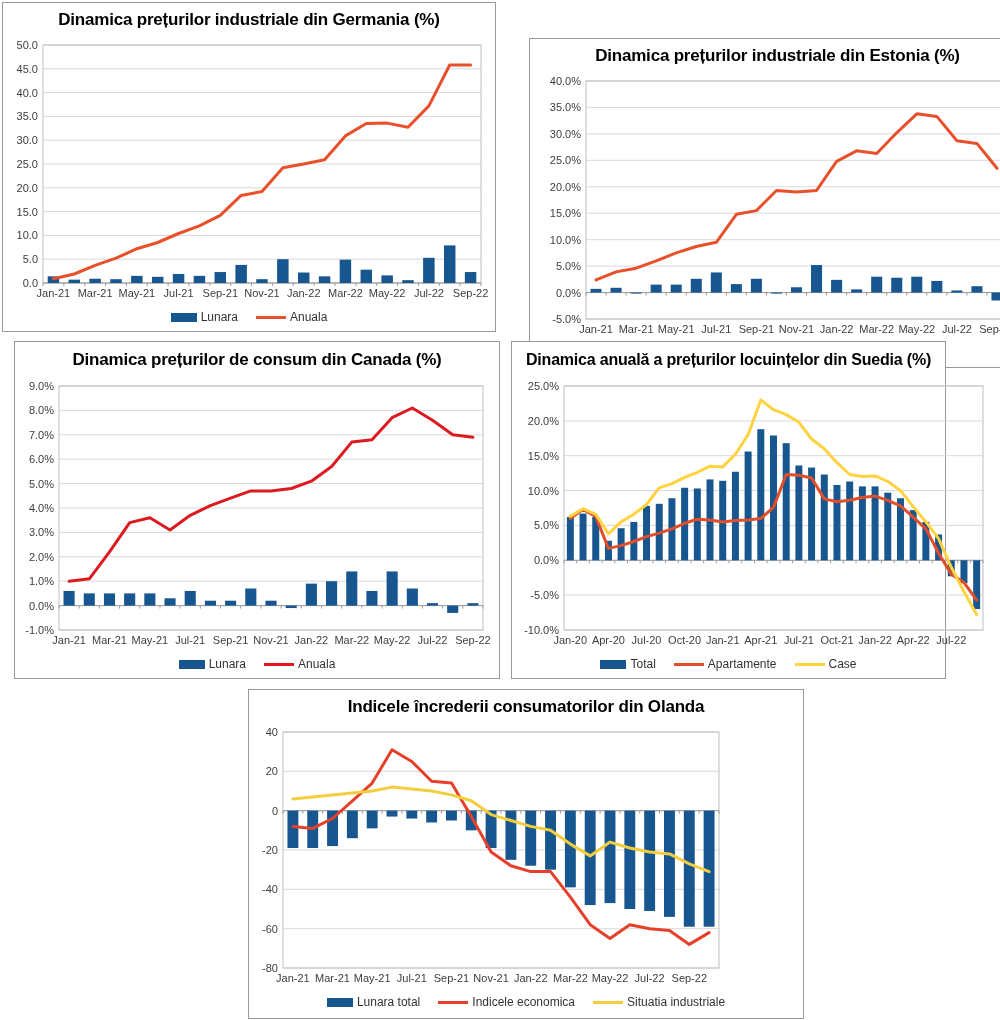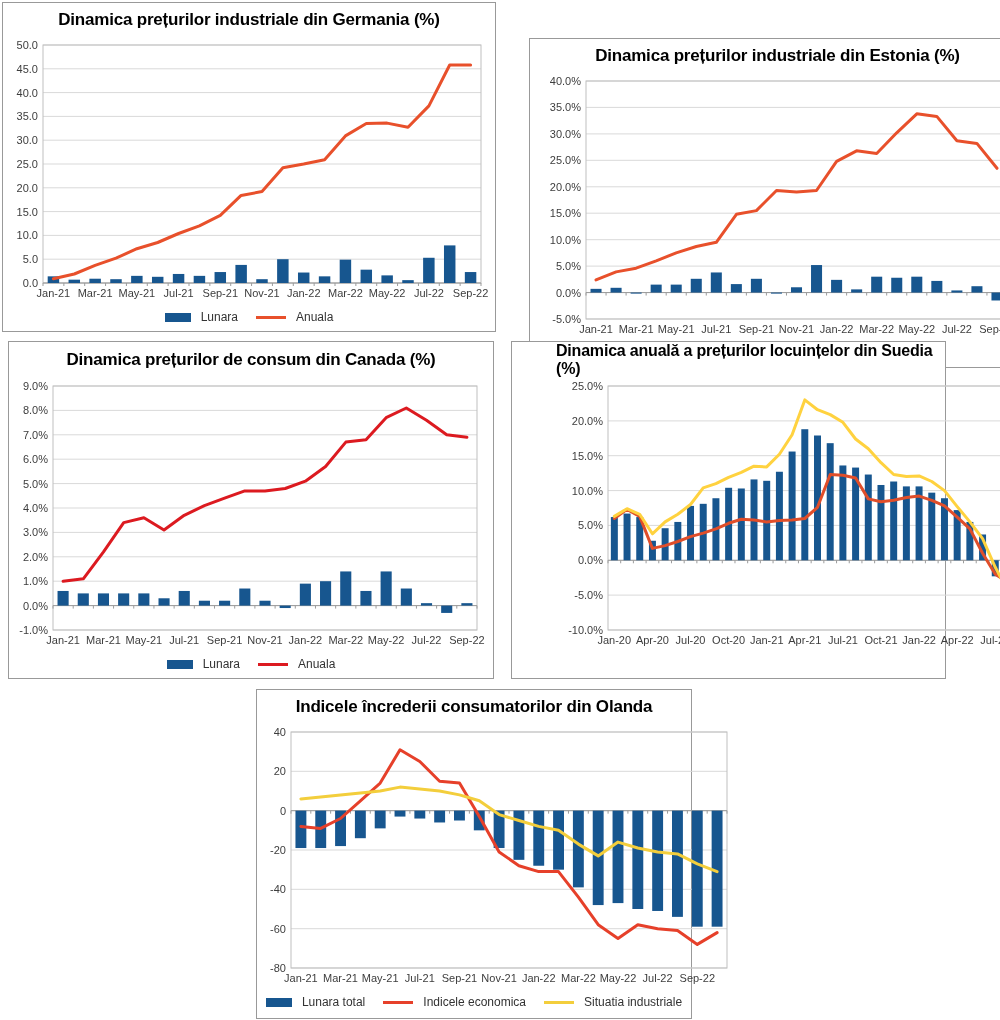--- a/index.html
+++ b/index.html
@@ -1,27 +1,27 @@
 <!DOCTYPE html>
 <html><head>
 <meta charset="utf-8">
 <style>
   html,body{margin:0;padding:0;background:#ffffff;}
   #canvas{position:relative;width:1000px;height:1020px;background:#ffffff;overflow:hidden;
           font-family:"Liberation Sans",sans-serif;}
   .panel{position:absolute;background:#ffffff;border:1px solid #999999;box-sizing:border-box;}
-  .chart-title{display:flex;align-items:center;justify-content:center;text-align:left;
+  .chart-title{display:flex;align-items:center;justify-content:center;text-align:right;
                font-weight:bold;color:#000;font-size:17px;letter-spacing:-0.2px;}
   .t34{height:34px}.t36{height:36px}
   .fs16{font-size:16px}
   svg.plot{display:block;}
   svg.plot text{font-family:"Liberation Sans",sans-serif;font-size:11px;fill:#3d3d3d;}
   .legend{height:28px;display:flex;justify-content:center;align-items:center;gap:18px;
           font-size:12px;color:#333;}
-  .leg{display:inline-flex;align-items:center;gap:10px;}
+  .leg{display:inline-flex;align-items:center;gap:4px;}
   .sw-bar{width:26px;height:9px;display:inline-block;}
   .sw-line{width:30px;height:3px;display:inline-block;}
 </style>
 </head>
 <body>
 
 <div id="canvas">
 
   <div class="panel" style="left:2px;top:2px;width:494px;height:330px;">
     <div class="chart-title t34">Dinamica prețurilor industriale din Germania (%)</div>
@@ -204,21 +204,21 @@
           <span class="sw-bar" style="background: rgb(23, 86, 143);"></span>
           <span>Lunara</span>
         </span>
         <span class="leg">
           <span class="sw-line" style="background: rgb(232, 80, 43);"></span>
           <span>Anuala</span>
         </span>
       </div>
   </div>
 
-  <div class="panel" style="left:8px;top:341px;width:486px;height:338px;">
+  <div class="panel" style="left:14px;top:341px;width:486px;height:338px;">
     <div class="chart-title t36">Dinamica prețurilor de consum din Canada (%)</div>
     <svg class="plot" viewBox="0 0 484 272" width="484" height="272">
         <line x1="44" x2="468" y1="8.0" y2="8.0" stroke="#d9d9d9" stroke-width="1"></line>
         <text x="39" y="12" text-anchor="end">9.0%</text>
         <line x1="44" x2="468" y1="32.4" y2="32.4" stroke="#d9d9d9" stroke-width="1"></line>
         <text x="39" y="36.4" text-anchor="end">8.0%</text>
         <line x1="44" x2="468" y1="56.8" y2="56.8" stroke="#d9d9d9" stroke-width="1"></line>
         <text x="39" y="60.8" text-anchor="end">7.0%</text>
         <line x1="44" x2="468" y1="81.2" y2="81.2" stroke="#d9d9d9" stroke-width="1"></line>
         <text x="39" y="85.2" text-anchor="end">6.0%</text>
@@ -299,21 +299,21 @@
           <span class="sw-bar" style="background: rgb(23, 86, 143);"></span>
           <span>Lunara</span>
         </span>
         <span class="leg">
           <span class="sw-line" style="background: rgb(220, 26, 32);"></span>
           <span>Anuala</span>
         </span>
       </div>
   </div>
 
-  <div class="panel" style="left:511px;top:341px;width:435px;height:338px;padding-left:44px;">
+  <div class="panel" style="left:511px;top:341px;width:435px;height:338px;">
     <div class="chart-title t36 fs16">Dinamica anuală a prețurilor locuințelor din Suedia (%)</div>
     <svg class="plot" viewBox="0 0 485 272" width="485" height="272">
         <line x1="52" x2="471" y1="8.0" y2="8.0" stroke="#d9d9d9" stroke-width="1"></line>
         <text x="47" y="12" text-anchor="end">25.0%</text>
         <line x1="52" x2="471" y1="42.9" y2="42.9" stroke="#d9d9d9" stroke-width="1"></line>
         <text x="47" y="46.9" text-anchor="end">20.0%</text>
         <line x1="52" x2="471" y1="77.7" y2="77.7" stroke="#d9d9d9" stroke-width="1"></line>
         <text x="47" y="81.7" text-anchor="end">15.0%</text>
         <line x1="52" x2="471" y1="112.6" y2="112.6" stroke="#d9d9d9" stroke-width="1"></line>
         <text x="47" y="116.6" text-anchor="end">10.0%</text>
@@ -401,23 +401,37 @@
         <text x="134.5" y="266" text-anchor="middle">Jul-20</text>
         <text x="172.6" y="266" text-anchor="middle">Oct-20</text>
         <text x="210.7" y="266" text-anchor="middle">Jan-21</text>
         <text x="248.8" y="266" text-anchor="middle">Apr-21</text>
         <text x="286.9" y="266" text-anchor="middle">Jul-21</text>
         <text x="325.0" y="266" text-anchor="middle">Oct-21</text>
         <text x="363.1" y="266" text-anchor="middle">Jan-22</text>
         <text x="401.2" y="266" text-anchor="middle">Apr-22</text>
         <text x="439.3" y="266" text-anchor="middle">Jul-22</text>
       </svg>
+    <div class="legend">
+        <span class="leg">
+          <span class="sw-bar" style="background: rgb(23, 86, 143);"></span>
+          <span>Total</span>
+        </span>
+        <span class="leg">
+          <span class="sw-line" style="background: rgb(224, 78, 42);"></span>
+          <span>Apartamente</span>
+        </span>
+        <span class="leg">
+          <span class="sw-line" style="background: rgb(255, 210, 63);"></span>
+          <span>Case</span>
+        </span>
+      </div>
   </div>
 
-  <div class="panel" style="left:256px;top:689px;width:436px;height:330px;">
+  <div class="panel" style="left:248px;top:689px;width:556px;height:330px;">
     <div class="chart-title t34">Indicele încrederii consumatorilor din Olanda</div>
     <svg class="plot" viewBox="0 0 486 264" width="486" height="264">
         <line x1="34" x2="470" y1="8.0" y2="8.0" stroke="#d9d9d9" stroke-width="1"></line>
         <text x="29" y="12" text-anchor="end">40</text>
         <line x1="34" x2="470" y1="47.3" y2="47.3" stroke="#d9d9d9" stroke-width="1"></line>
         <text x="29" y="51.3" text-anchor="end">20</text>
         <line x1="34" x2="470" y1="86.7" y2="86.7" stroke="#d9d9d9" stroke-width="1"></line>
         <text x="29" y="90.7" text-anchor="end">0</text>
         <line x1="34" x2="470" y1="126.0" y2="126.0" stroke="#d9d9d9" stroke-width="1"></line>
         <text x="29" y="130" text-anchor="end">-20</text>

